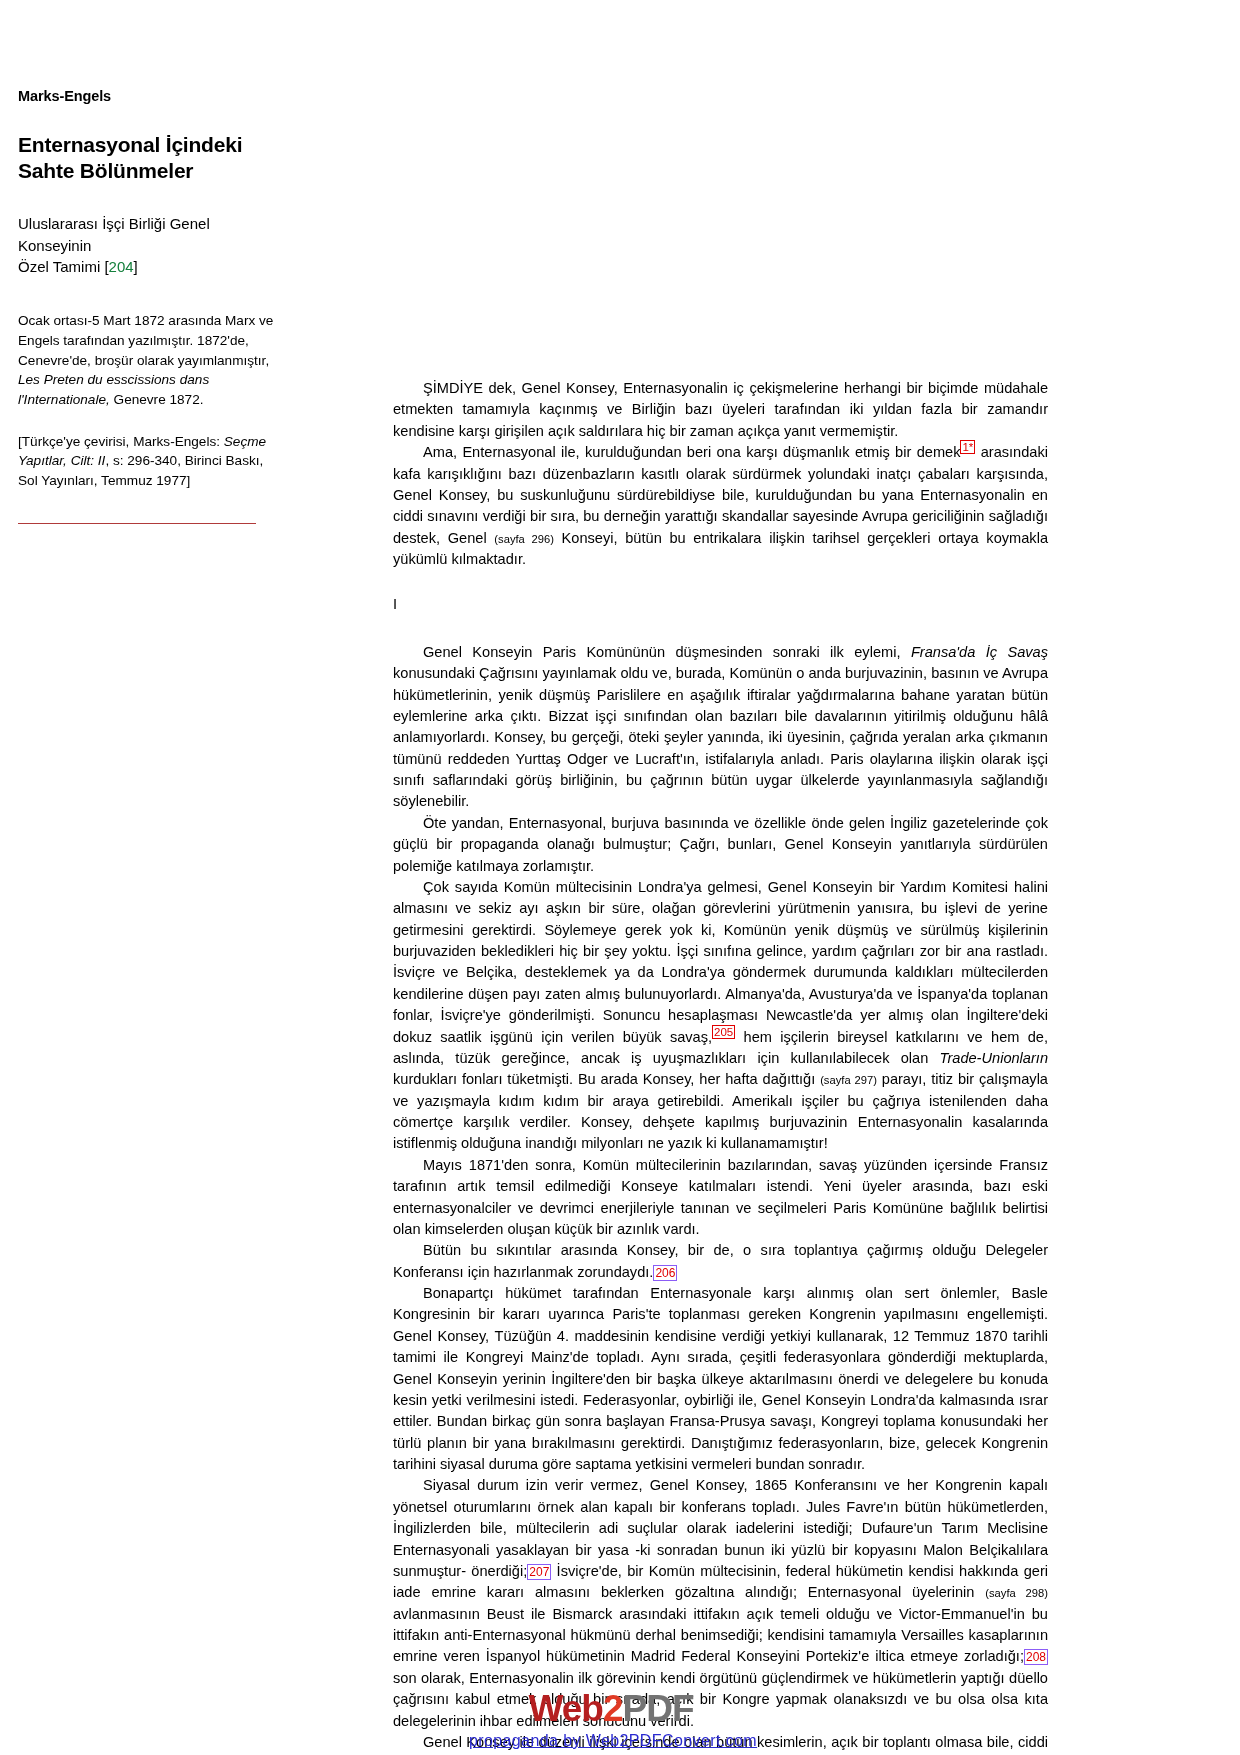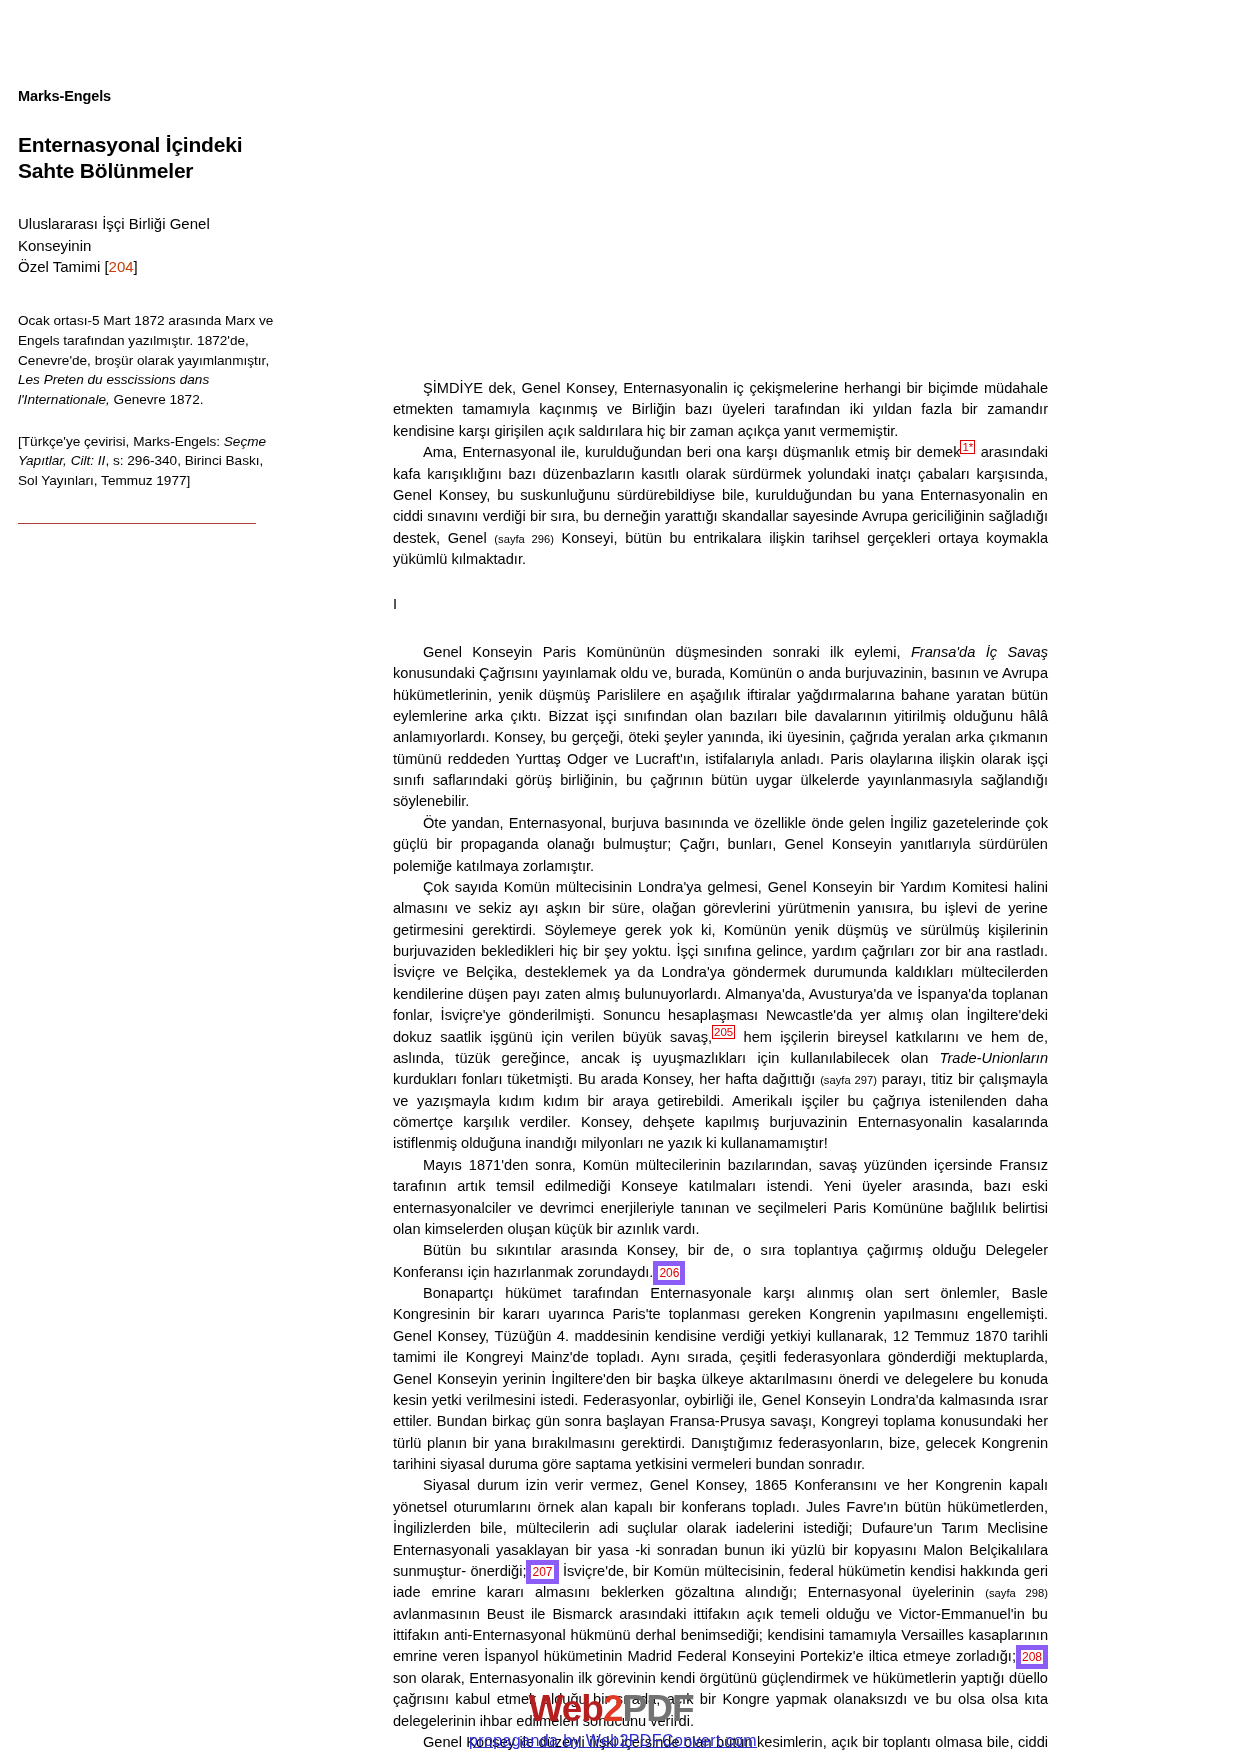--- a/index.html
+++ b/index.html
@@ -52,21 +52,21 @@
     margin: 0 0 22px 0;
   }
   .note-block .it { font-style: italic; margin-top: 28px; }
   .rule {
     width: 238px;
     height: 1px;
     background: #b03a3a;
     margin-top: 32px;
   }
   .ref {
-    color: #c2410c;
+    color: #15803d;
   }
 
   
   .body-col {
     position: absolute;
     left: 393px;
     top: 378px;
     width: 655px;
   }
   .body-col p {
@@ -93,21 +93,21 @@
     font-size: 11.5px;
     vertical-align: super;
     border: 1px solid #e00000;
     padding: 0 1px;
     line-height: 1;
     white-space: nowrap;
   }
   .fnote-inline {
     color: #e00000;
     font-size: 12px;
-    border: 5px solid #8b5cf6;
+    border: 1px solid #8b5cf6;
     padding: 0 1px;
     line-height: 1;
     white-space: nowrap;
   }
 
   
   .watermark {
     position: absolute;
     left: 0;
     top: 1690px;

